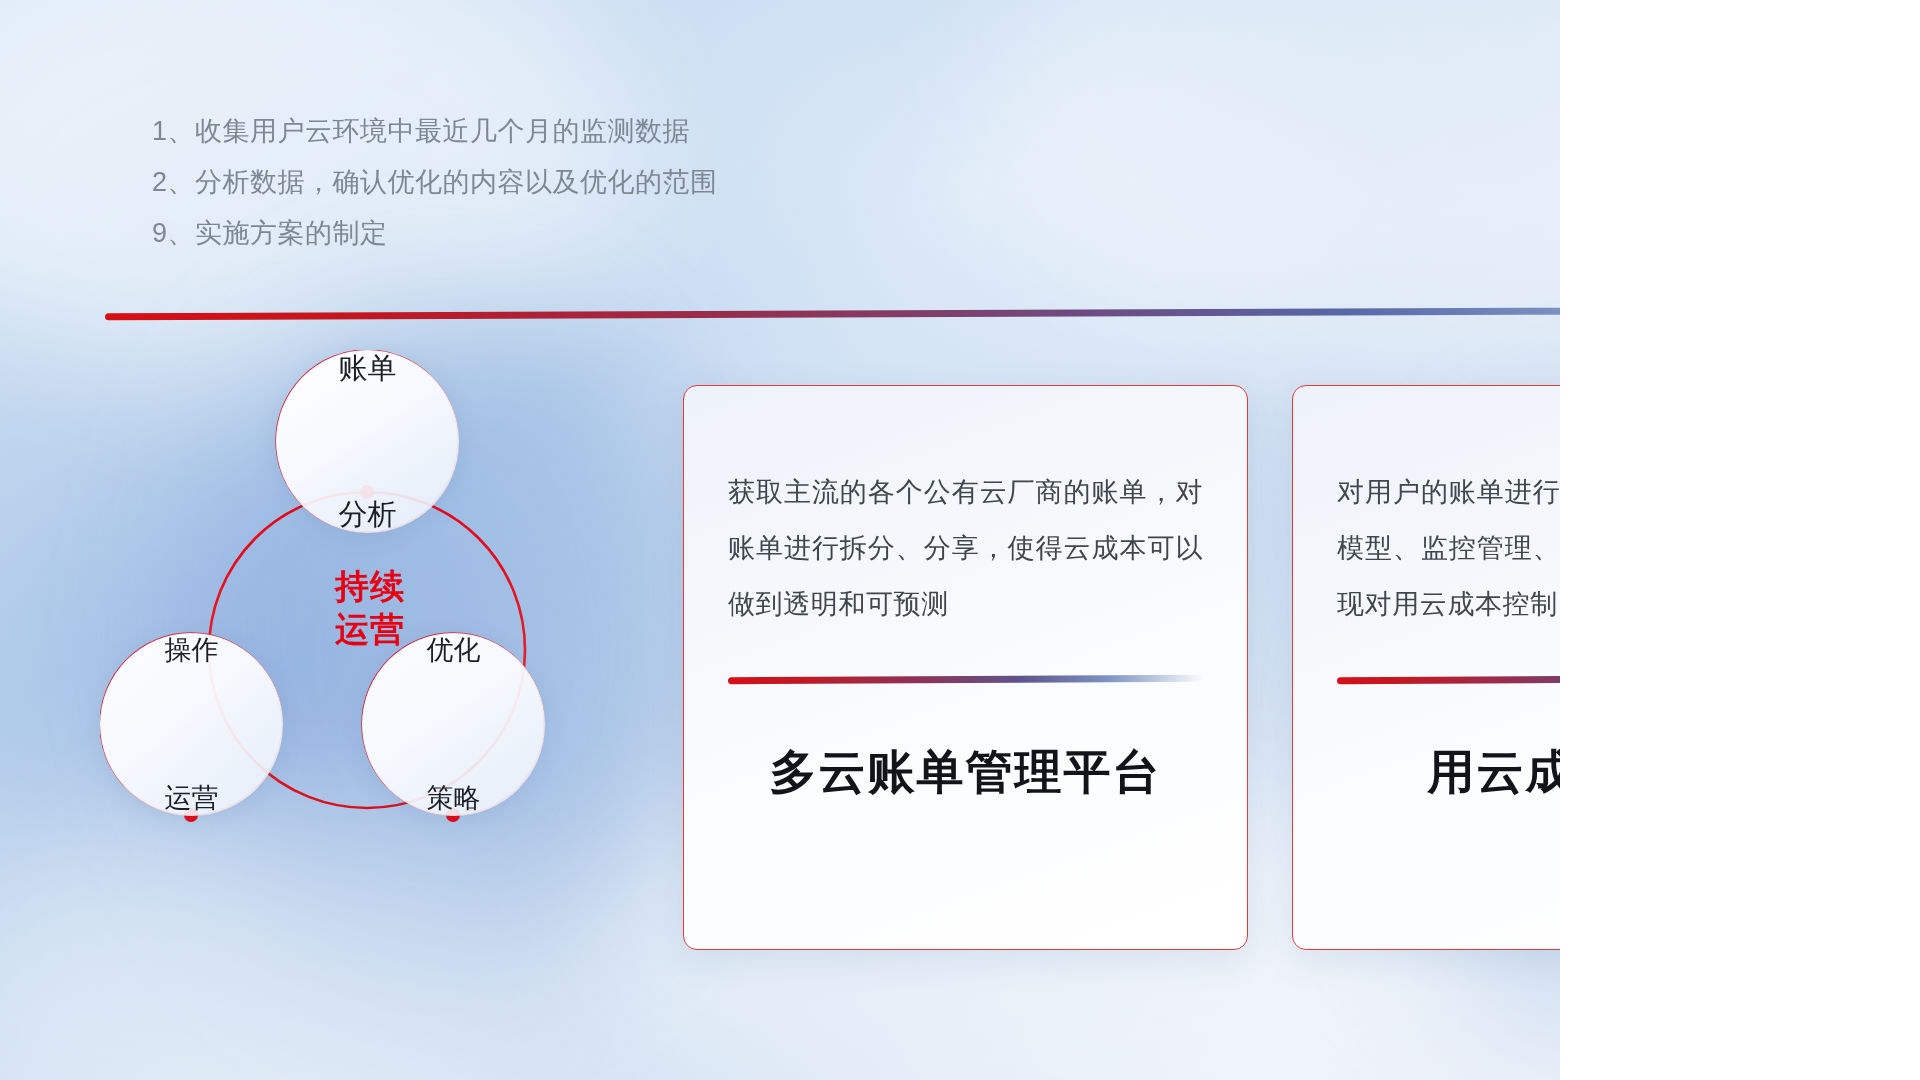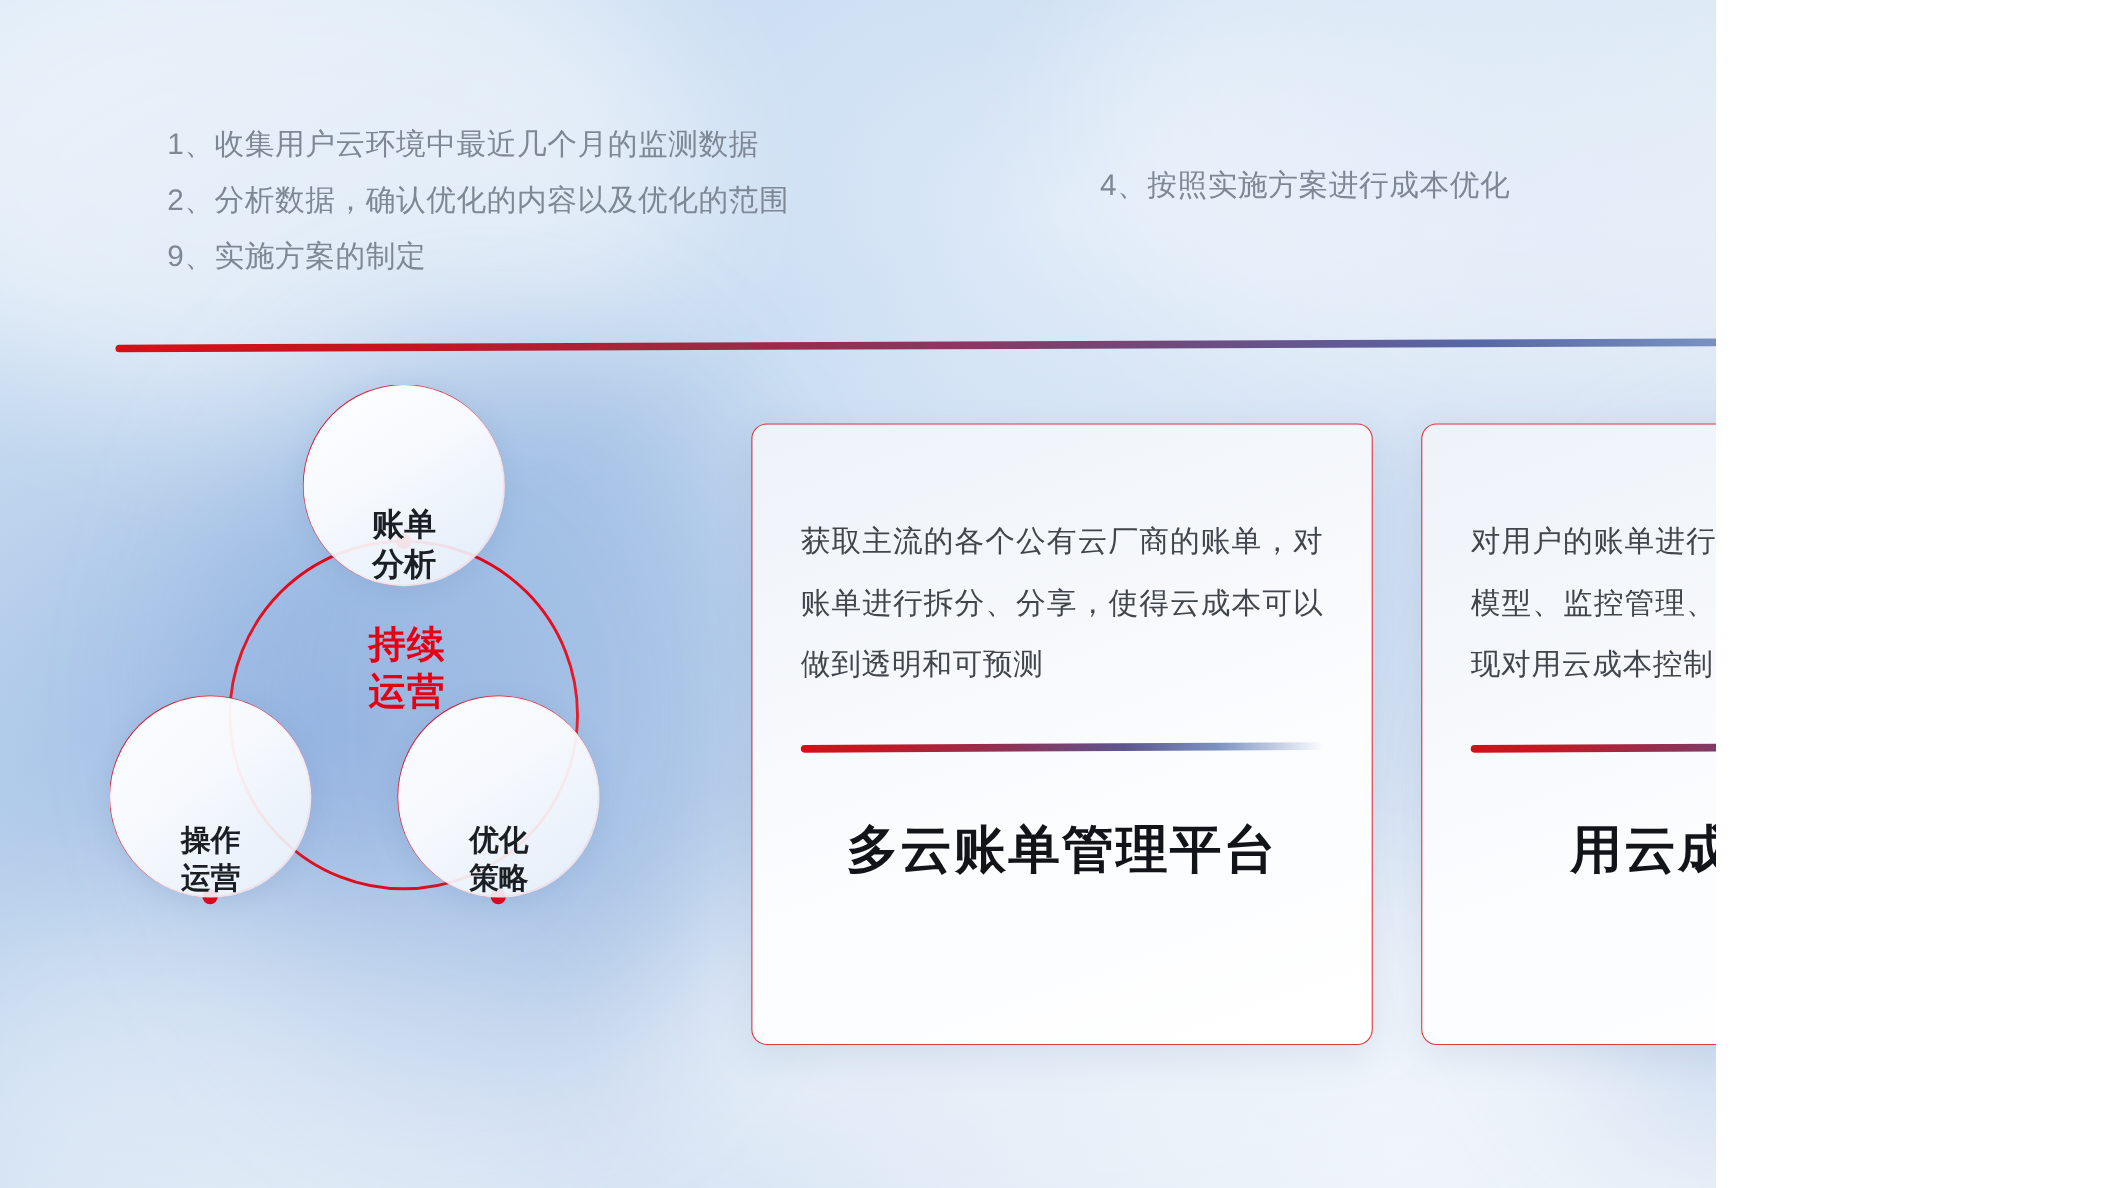--- a/index.html
+++ b/index.html
@@ -74,23 +74,23 @@
   #venn svg { position: absolute; left: 0; top: 0; }
 
   .venn-bubble {
     position: absolute;
     border-radius: 50%;
     background: linear-gradient(145deg, rgba(255,255,255,0.97) 0%, rgba(252,253,255,0.93) 45%, rgba(234,242,252,0.88) 100%);
     box-shadow: 0 4px 22px rgba(90,120,160,0.16);
     display: flex;
     flex-direction: column;
     align-items: center;
-    justify-content: flex-end;
+    justify-content: space-between;
     color: #1b1f24;
-    font-weight: 700;
+    font-weight: 400;
     line-height: 1.28;
     text-align: center;
   }
   #bubble-top    { left: 176px; top: 0px;   width: 183px; height: 183px; font-size: 29px; }
   #bubble-left   { left: 0px;   top: 283px; width: 183px; height: 183px; font-size: 27px; }
   #bubble-right  { left: 262px; top: 283px; width: 183px; height: 183px; font-size: 27px; }
 
   #venn-center {
     position: absolute;
     left: 160px;
@@ -162,21 +162,20 @@
   <div class="bg-streak streak-e"></div>
   <div class="bg-streak streak-f"></div>
 
   <div class="bullets" id="bullets-left">
     <div class="line">1、收集用户云环境中最近几个月的监测数据</div>
     <div class="line">2、分析数据，确认优化的内容以及优化的范围</div>
     <div class="line">9、实施方案的制定</div>
   </div>
 
   <div class="bullets" id="bullets-right">
-    <div class="line">4、按照实施方案进行成本优化</div>
   </div>
 
   <div id="top-rule"></div>
 
   <div id="venn">
     <svg width="540" height="600" viewBox="0 0 540 600">
       <defs>
         <linearGradient id="ringGrad" x1="0" y1="0" x2="0" y2="1">
           <stop offset="0%" stop-color="#e60012"></stop>
           <stop offset="55%" stop-color="#e8202c"></stop>

